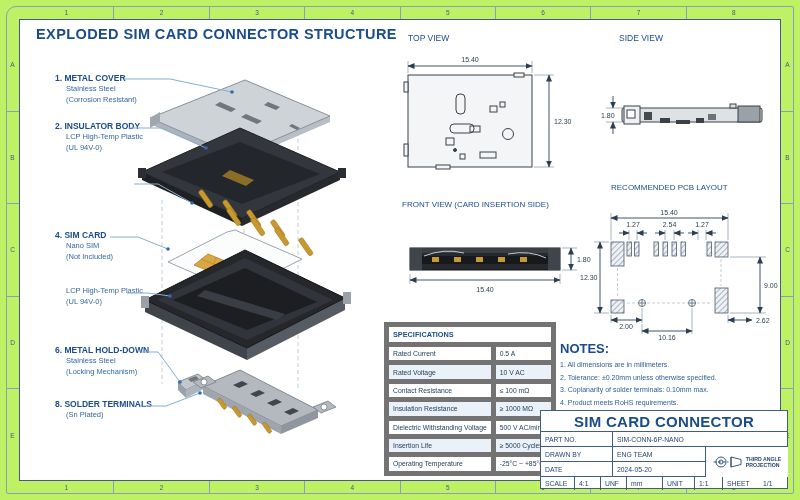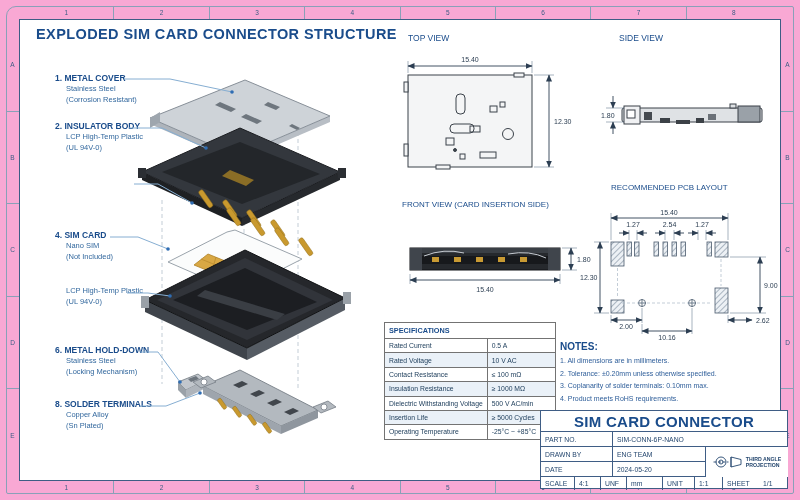--- a/index.html
+++ b/index.html
@@ -1,16 +1,16 @@
 <!DOCTYPE html>
 <html><head>
 <meta charset="utf-8">
 <style>
   html,body{margin:0;padding:0;background:#fff}
-  .sheet{position:relative;width:800px;height:500px;background:#f9a8d4;
+  .sheet{position:relative;width:800px;height:500px;background:#bef264;
          font-family:"Liberation Sans",sans-serif;overflow:hidden;color:#2c3e52}
   .outer{position:absolute;inset:6px;border:1px solid #8aa0b8;border-radius:10px 2px 2px 2px}
   .frame{position:absolute;inset:19px;border:1.5px solid #3f5d85;background:#fff}
   .refs-top,.refs-bottom{position:absolute;left:19px;width:762px;height:13px;display:flex}
   .refs-top{top:6px}.refs-bottom{bottom:6px}
   .refs-left,.refs-right{position:absolute;top:19px;height:462px;width:13px;display:flex;flex-direction:column}
   .refs-left{left:6px}.refs-right{right:6px}
   .ref-cell{flex:1;display:flex;align-items:center;justify-content:center;font-size:6.5px;color:#3c5c84}
   .refs-top .ref-cell + .ref-cell,.refs-bottom .ref-cell + .ref-cell{border-left:1px solid #8aa0b8}
   .refs-left .ref-cell + .ref-cell,.refs-right .ref-cell + .ref-cell{border-top:1px solid #8aa0b8}
@@ -23,27 +23,27 @@
   #pl4{left:55px;top:230px}#pl5{left:55px;top:286px}#pl6{left:55px;top:345px}#pl7{left:55px;top:399px}
   .view-title{position:absolute;font-size:8.5px;font-weight:normal;color:#1a4c8b;white-space:nowrap}
   #vt-top{left:408px;top:33px}
   #vt-side{left:619px;top:33px}
   #vt-front{left:402px;top:200px;font-size:8px}
   #vt-pcb{left:611px;top:183px;font-size:8px}
   .dim{font-size:7px;fill:#2c3e52;font-family:"Liberation Sans",sans-serif}
   .dimline{stroke:#2c3e52;stroke-width:0.9;fill:none}
   .ext{stroke:#6b7f94;stroke-width:0.6}
   .spec-table{position:absolute;left:384px;top:322px;width:172px;border-collapse:collapse;background:#fff}
-  .spec-table th,.spec-table td{border:1px solid #737373}
+  .spec-table th,.spec-table td{border:5px solid #737373}
   .spec-table th{font-size:7.3px;font-weight:bold;color:#1a4c8b;text-align:left;padding:3px 4px}
   .spec-table td{font-size:6.8px;color:#23425f;padding:3.2px 4px;white-space:nowrap}
   .spec-table td.val{width:60px}
   .spec-table tr.tint{background:#eaf1f8}
   .notes{position:absolute;left:560px;top:341px;width:226px}
-  .notes-header{font-size:10px;font-weight:bold;color:#1a4c8b;margin-bottom:3px}
+  .notes-header{font-size:13px;font-weight:bold;color:#1a4c8b;margin-bottom:3px}
   .note-line{font-size:7px;color:#2d5d99;line-height:12.5px;white-space:nowrap}
   .title-block{position:absolute;left:540px;top:410px;width:248px;height:79px;border:1.2px solid #3f5d85;box-sizing:border-box;background:#fff}
   .tb-title{position:absolute;left:0;top:0;right:0;height:21px;border-bottom:1px solid #3f5d85;display:flex;align-items:center;justify-content:center;font-size:15px;font-weight:bold;color:#1a4c8b;letter-spacing:.3px;box-sizing:border-box}
   .tb-row{position:absolute;left:0;right:0;display:flex;border-bottom:1px solid #3f5d85;box-sizing:border-box}
   #tb-r2{top:21px;height:15px}#tb-r3{top:36px;height:15px}#tb-r4{top:51px;height:15px}
   #tb-r5{top:66px;height:12.6px;border-bottom:none}
   .tb-cell{display:flex;align-items:center;padding:0 4px;font-size:6.8px;color:#24466e;border-right:1px solid #3f5d85;box-sizing:border-box;white-space:nowrap;overflow:hidden}
   .tb-cell.last{border-right:none}
   .tb-label{width:72px}
   .tb-val-short{width:92px}
@@ -115,21 +115,20 @@
     <div class="part-sub">LCP High-Temp Plastic</div>
     <div class="part-sub">(UL 94V-0)</div>
   </div>
   <div class="part-label" id="pl6">
     <div class="part-name">6. METAL HOLD-DOWN</div>
     <div class="part-sub">Stainless Steel</div>
     <div class="part-sub">(Locking Mechanism)</div>
   </div>
   <div class="part-label" id="pl7">
     <div class="part-name">8. SOLDER TERMINALS</div>
-    <div class="part-sub">Copper Alloy</div>
     <div class="part-sub">(Sn Plated)</div>
   </div>
 
   <svg class="abs-svg" id="svg-exploded" style="left:30px;top:52px" width="360" height="420" viewBox="0 0 360 420">
     <g stroke="#c3cdd6" stroke-dasharray="4,3" stroke-width="1">
       <line x1="132" y1="148" x2="132" y2="332"></line>
       <line x1="214" y1="44" x2="214" y2="296"></line>
       <line x1="268" y1="80" x2="268" y2="338"></line>
     </g>
 

